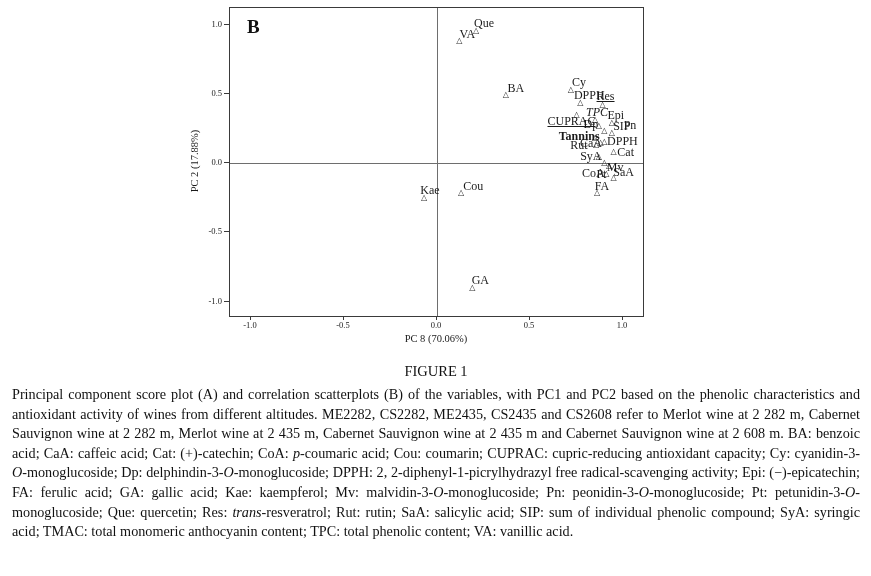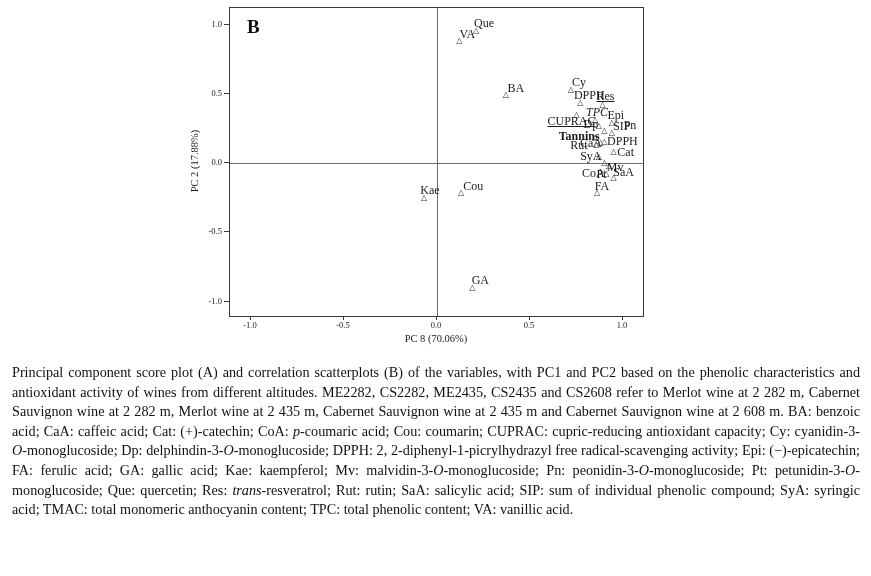--- a/index.html
+++ b/index.html
@@ -115,16 +115,17 @@
         <div class="tickmark-y" style="left: 224px; top: 231.25px;"></div>
         <div class="ticklabel-y" style="left: 222px; top: 231.25px;">-0.5</div>
         <div class="tickmark-y" style="left: 224px; top: 300.5px;"></div>
         <div class="ticklabel-y" style="left: 222px; top: 300.5px;">-1.0</div>
       </div>
     <div class="xlabel">PC 8 (70.06%)</div>
     <div class="ylabel">PC 2 (17.88%)</div>
   </div>
 
   <div class="caption">
+    <div class="caption-head">FIGURE 1</div>
     <p class="caption-text" id="caption-text"><span>Principal component score plot (A) and correlation scatterplots (B) of the variables, with PC1 and PC2 based on the phenolic characteristics and antioxidant activity of wines from different altitudes. ME2282, CS2282, ME2435, CS2435 and CS2608 refer to Merlot wine at 2 282 m, Cabernet Sauvignon wine at 2 282 m, Merlot wine at 2 435 m, Cabernet Sauvignon wine at 2 435 m and Cabernet Sauvignon wine at 2 608 m. BA: benzoic acid; CaA: caffeic acid; Cat: (+)-catechin; CoA: </span><span class="it">p</span><span>-coumaric acid; Cou: coumarin; CUPRAC: cupric-reducing antioxidant capacity; Cy: cyanidin-3-</span><span class="it">O</span><span>-monoglucoside; Dp: delphindin-3-</span><span class="it">O</span><span>-monoglucoside; DPPH: 2, 2-diphenyl-1-picrylhydrazyl free radical-scavenging activity; Epi: (−)-epicatechin; FA: ferulic acid; GA: gallic acid; Kae: kaempferol; Mv: malvidin-3-</span><span class="it">O</span><span>-monoglucoside; Pn: peonidin-3-</span><span class="it">O</span><span>-monoglucoside; Pt: petunidin-3-</span><span class="it">O</span><span>-monoglucoside; Que: quercetin; Res: </span><span class="it">trans</span><span>-resveratrol; Rut: rutin; SaA: salicylic acid; SIP: sum of individual phenolic compound; SyA: syringic acid; TMAC: total monomeric anthocyanin content; TPC: total phenolic content; VA: vanillic acid.</span></p>
   </div>
 
 </div>
 
 </body></html>

